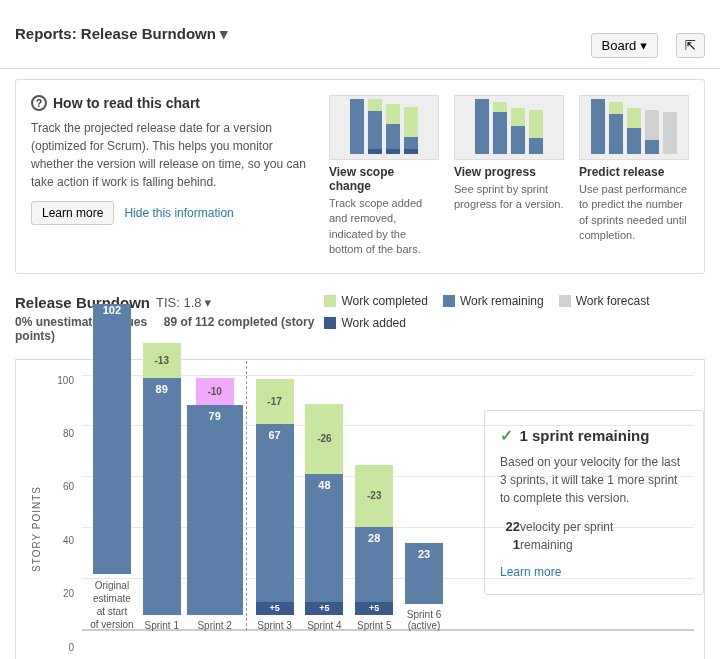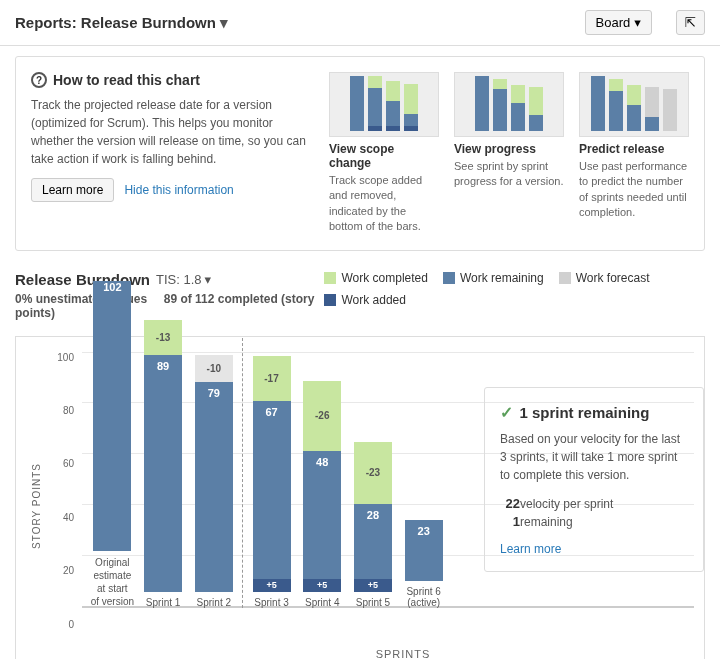--- a/index.html
+++ b/index.html
@@ -2,21 +2,21 @@
 <html><head>
   <meta charset="utf-8">
   <style>
     * { box-sizing: border-box; margin: 0; padding: 0; }
     body { font-family: Arial, Helvetica, sans-serif; font-size: 13px; background: #fff; color: #333; width: 720px; }
 
     
     .header { display: flex; justify-content: space-between; align-items: center; padding: 10px 15px; border-bottom: 1px solid #ddd; }
     .header-left { font-size: 15px; color: #333; }
     .header-left span { font-weight: bold; }
-    .header-right { display: flex; gap: 24px; }
+    .header-right { display: flex; gap: 18px; margin-top: 23px; }
     .btn-board { background: #f5f5f5; border: 1px solid #ccc; padding: 4px 10px; border-radius: 3px; font-size: 13px; cursor: pointer; display: flex; align-items: center; gap: 4px; }
     .btn-icon { background: #f5f5f5; border: 1px solid #ccc; padding: 4px 8px; border-radius: 3px; cursor: pointer; }
 
     
     .info-section { border: 1px solid #ddd; margin: 10px 15px; padding: 15px; border-radius: 3px; display: flex; gap: 20px; }
     .info-left { flex: 1; }
     .info-title { display: flex; align-items: center; gap: 6px; font-weight: bold; font-size: 14px; margin-bottom: 8px; }
     .info-circle { width: 16px; height: 16px; border: 2px solid #555; border-radius: 50%; display: flex; align-items: center; justify-content: center; font-size: 10px; font-weight: bold; }
     .info-text { font-size: 12px; color: #555; line-height: 1.5; margin-bottom: 10px; }
     .info-buttons { display: flex; gap: 10px; }
@@ -246,22 +246,22 @@
               <div style="display:flex;flex-direction:column;align-items:center;flex:1;">
                 <div style="display:flex;flex-direction:column;align-items:center;width:100%;">
                   <div style="width:38px;height:35px;background:#c8e6a0;display:flex;align-items:center;justify-content:center;color:#555;font-size:10px;font-weight:bold;">-13</div>
                   <div style="width:38px;height:237px;background:#5b7fa6;display:flex;align-items:flex-start;justify-content:center;padding-top:5px;color:#fff;font-size:11px;font-weight:bold;">89</div>
                 </div>
                 <div style="font-size:10px;color:#555;text-align:center;margin-top:5px;">Sprint 1</div>
               </div>
 
               <div style="display:flex;flex-direction:column;align-items:center;flex:1;">
                 <div style="display:flex;flex-direction:column;align-items:center;width:100%;">
-                  <div style="width:38px;height:27px;background:#e5e5e5;display:flex;align-items:center;justify-content:center;color:#555;font-size:10px;font-weight:bold;">-10</div>
-                  <div style="width:38px;height:210px;background:#5b7fa6;display:flex;align-items:flex-start;justify-content:center;padding-top:5px;color:#fff;font-size:11px;font-weight:bold;">79</div>
+                  <div style="width:38px;height:27px;background:#f0abfc;display:flex;align-items:center;justify-content:center;color:#555;font-size:10px;font-weight:bold;">-10</div>
+                  <div style="width:56px;height:210px;background:#5b7fa6;display:flex;align-items:flex-start;justify-content:center;padding-top:5px;color:#fff;font-size:11px;font-weight:bold;">79</div>
                 </div>
                 <div style="font-size:10px;color:#555;text-align:center;margin-top:5px;">Sprint 2</div>
               </div>
 
               <div style="width:1px;background:none;border-left:1px dashed #999;height:270px;margin:0 3px;align-self:flex-end;"></div>
 
               <div style="display:flex;flex-direction:column;align-items:center;flex:1;">
                 <div style="display:flex;flex-direction:column;align-items:center;width:100%;">
                   <div style="width:38px;height:45px;background:#c8e6a0;display:flex;align-items:center;justify-content:center;color:#555;font-size:10px;font-weight:bold;">-17</div>
                   <div style="width:38px;height:178px;background:#5b7fa6;display:flex;align-items:flex-start;justify-content:center;padding-top:5px;color:#fff;font-size:11px;font-weight:bold;">67</div>

